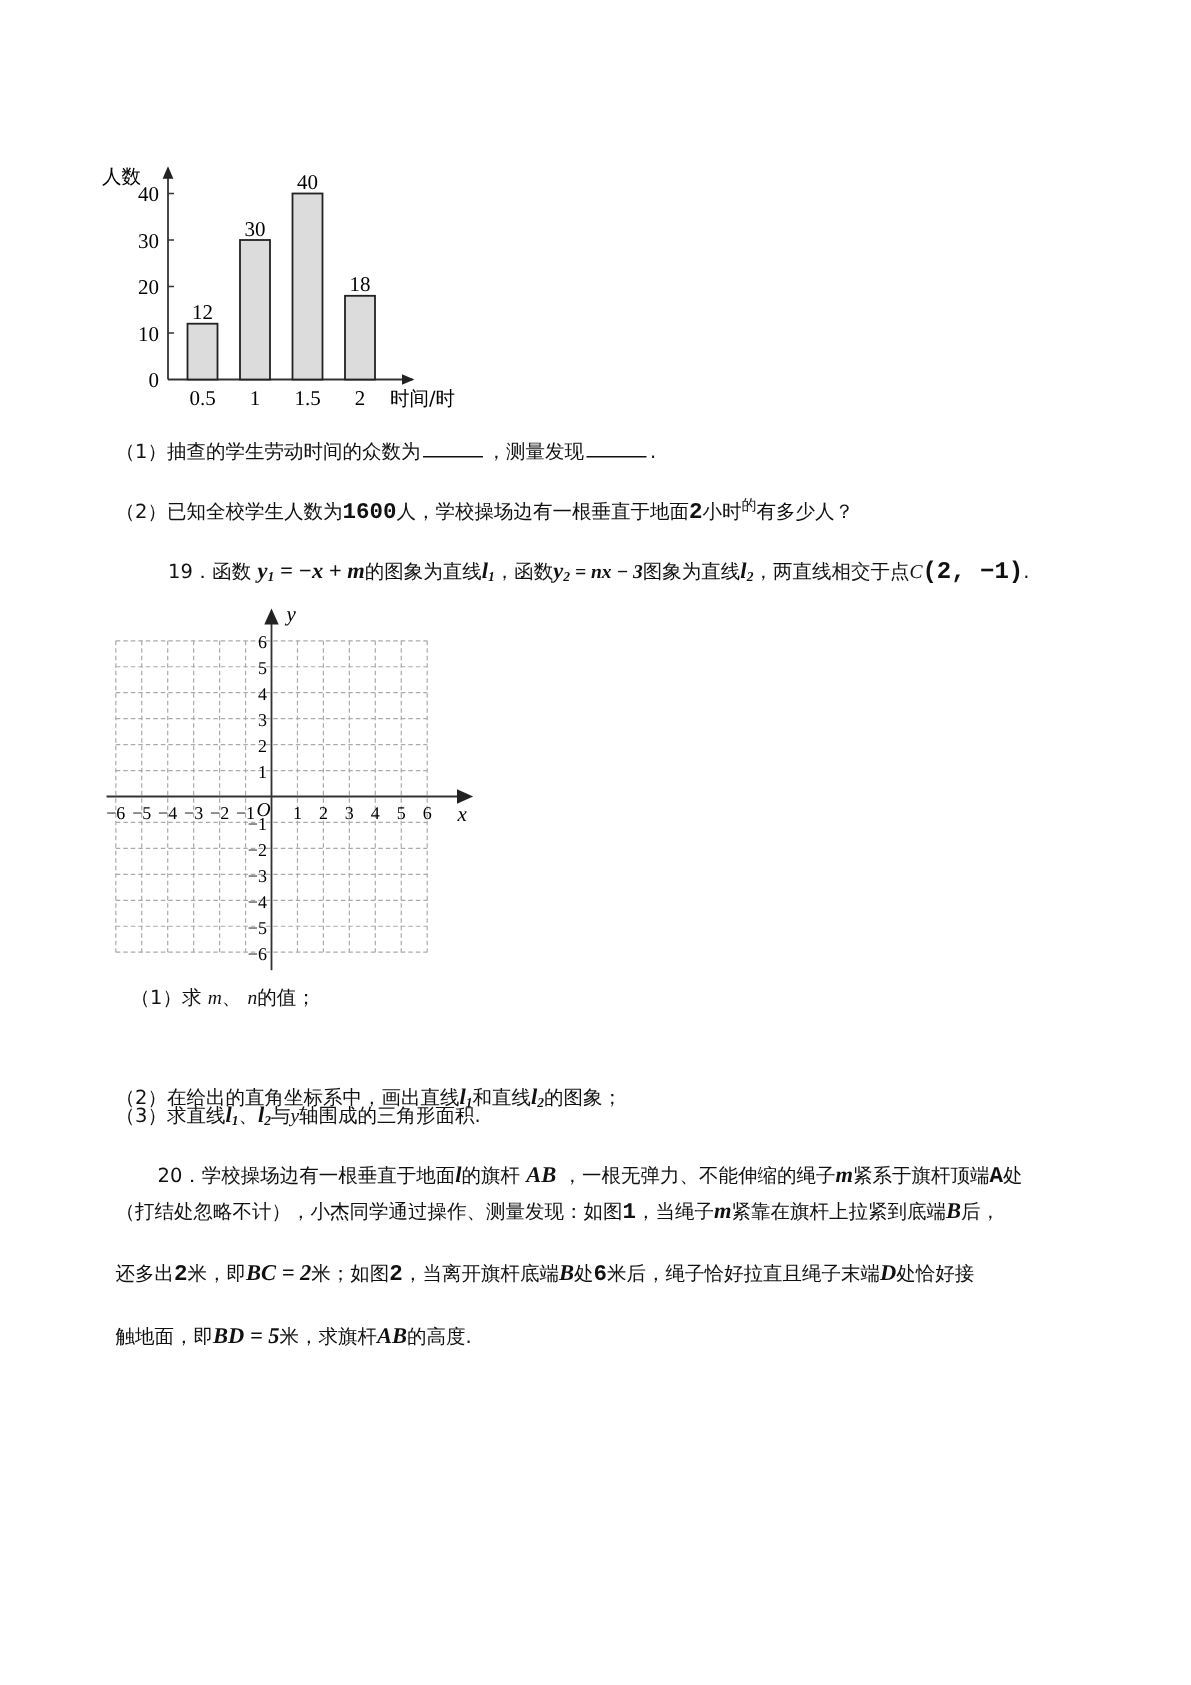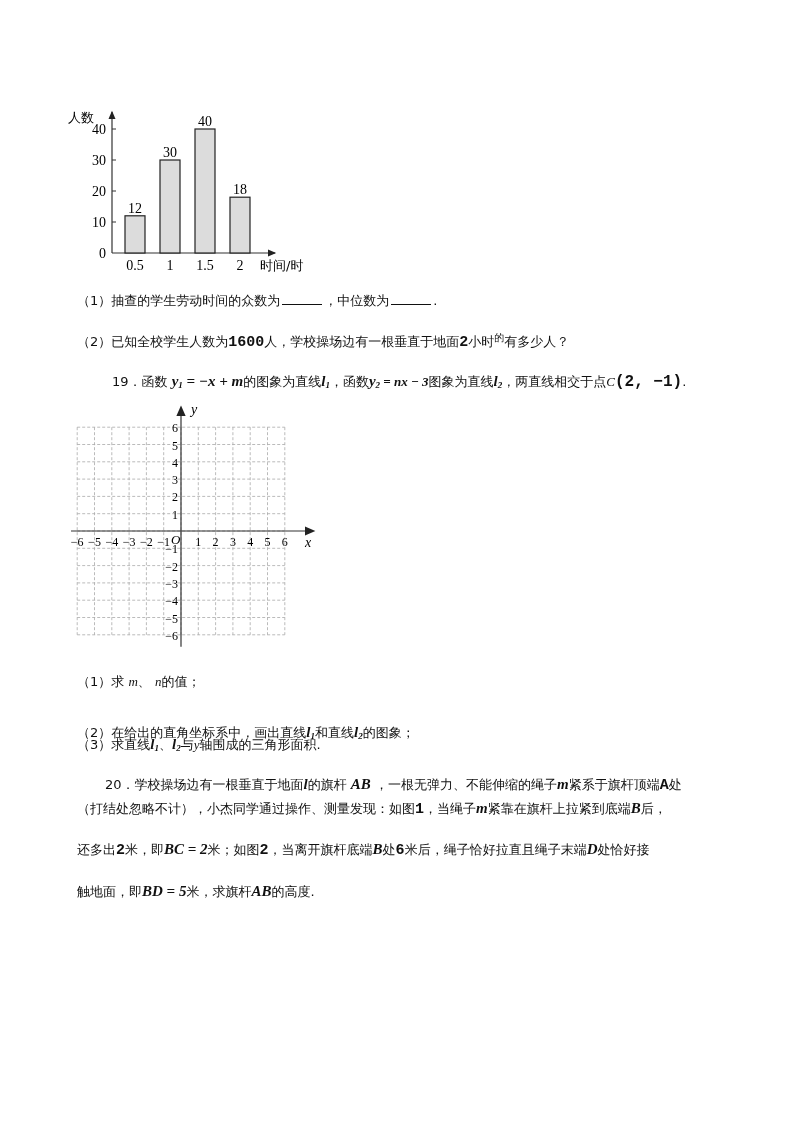--- a/index.html
+++ b/index.html
@@ -47,21 +47,21 @@
       <rect x="135" y="29" width="20" height="124" fill="#dcdcdc" stroke="#222" stroke-width="1.2"></rect>
       <text x="145" y="26" text-anchor="middle" font-size="14">40</text>
       <text x="145" y="170" text-anchor="middle" font-size="14">1.5</text>
       <rect x="170" y="97.19999999999999" width="20" height="55.800000000000004" fill="#dcdcdc" stroke="#222" stroke-width="1.2"></rect>
       <text x="180" y="94.19999999999999" text-anchor="middle" font-size="14">18</text>
       <text x="180" y="170" text-anchor="middle" font-size="14">2</text>
     </g>
 </svg>
 
 <div class="line" style="top:292px;">
-  <span>（1）抽查的学生劳动时间的众数为</span><span class="blank"></span><span>，中位数为</span><span class="blank"></span><span>.</span>
+  <span>（1）抽查的学生劳动时间的众数为</span><span class="blank"></span><span>，测量发现</span><span class="blank"></span><span>.</span>
 </div>
 
 <div class="line" style="top:329px;">
   <span>（2）已知全校学生人数为</span><span class="mb">1600</span><span>人，学校操场边有一根垂直于地面</span><span class="mb">2</span><span>小时</span><span style="font-size:10px;vertical-align:5px">的</span><span>有多少人？</span>
 </div>
 
 <div class="line" style="top:372px;margin-left:35px;">
   <span>19．函数</span>
   <span class="m">y</span><span class="m sub">1</span><span class="m"> = −x + m</span><span>的图象为直线</span><span class="m">l</span><span class="m sub">1</span><span>，函数</span><span class="m">y</span><span class="m sub">2</span><span class="m" style="font-size:13px"> = nx − 3</span><span>图象为直线</span><span class="m">l</span><span class="m sub">2</span><span>，两直线相交于点</span><span class="mi">C</span><span class="mb" style="font-size:16px">(2, −1)</span><span>.</span>
 </div>
@@ -126,21 +126,21 @@
       <text x="113" y="189.9" text-anchor="end" font-size="12">−3</text>
       <text x="113" y="207.2" text-anchor="end" font-size="12">−4</text>
       <text x="113" y="224.5" text-anchor="end" font-size="12">−5</text>
       <text x="113" y="241.8" text-anchor="end" font-size="12">−6</text>
       <text x="106" y="146" font-size="13" font-style="italic">O</text>
       <text x="240" y="149" font-size="14" font-style="italic">x</text>
       <text x="126" y="16" font-size="14" font-style="italic">y</text>
     </g>
 </svg>
 
-<div class="line" style="top:673px;">
+<div class="line" style="top:656px;margin-left:10px;">
   <span>（1）求</span> <span class="mi">m</span><span>、</span> <span class="mi">n</span><span>的值；</span>
 </div>
 
 <div class="line" style="top:723px;">
   <span>（2）在给出的直角坐标系中，画出直线</span><span class="m">l</span><span class="m sub">1</span><span>和直线</span><span class="m">l</span><span class="m sub">2</span><span>的图象；</span>
 </div>
 
 <div class="line" style="top:735px;">
   <span>（3）求直线</span><span class="m">l</span><span class="m sub">1</span><span>、</span><span class="m">l</span><span class="m sub">2</span><span>与</span><span class="mi">y</span><span>轴围成的三角形面积.</span>
 </div>

